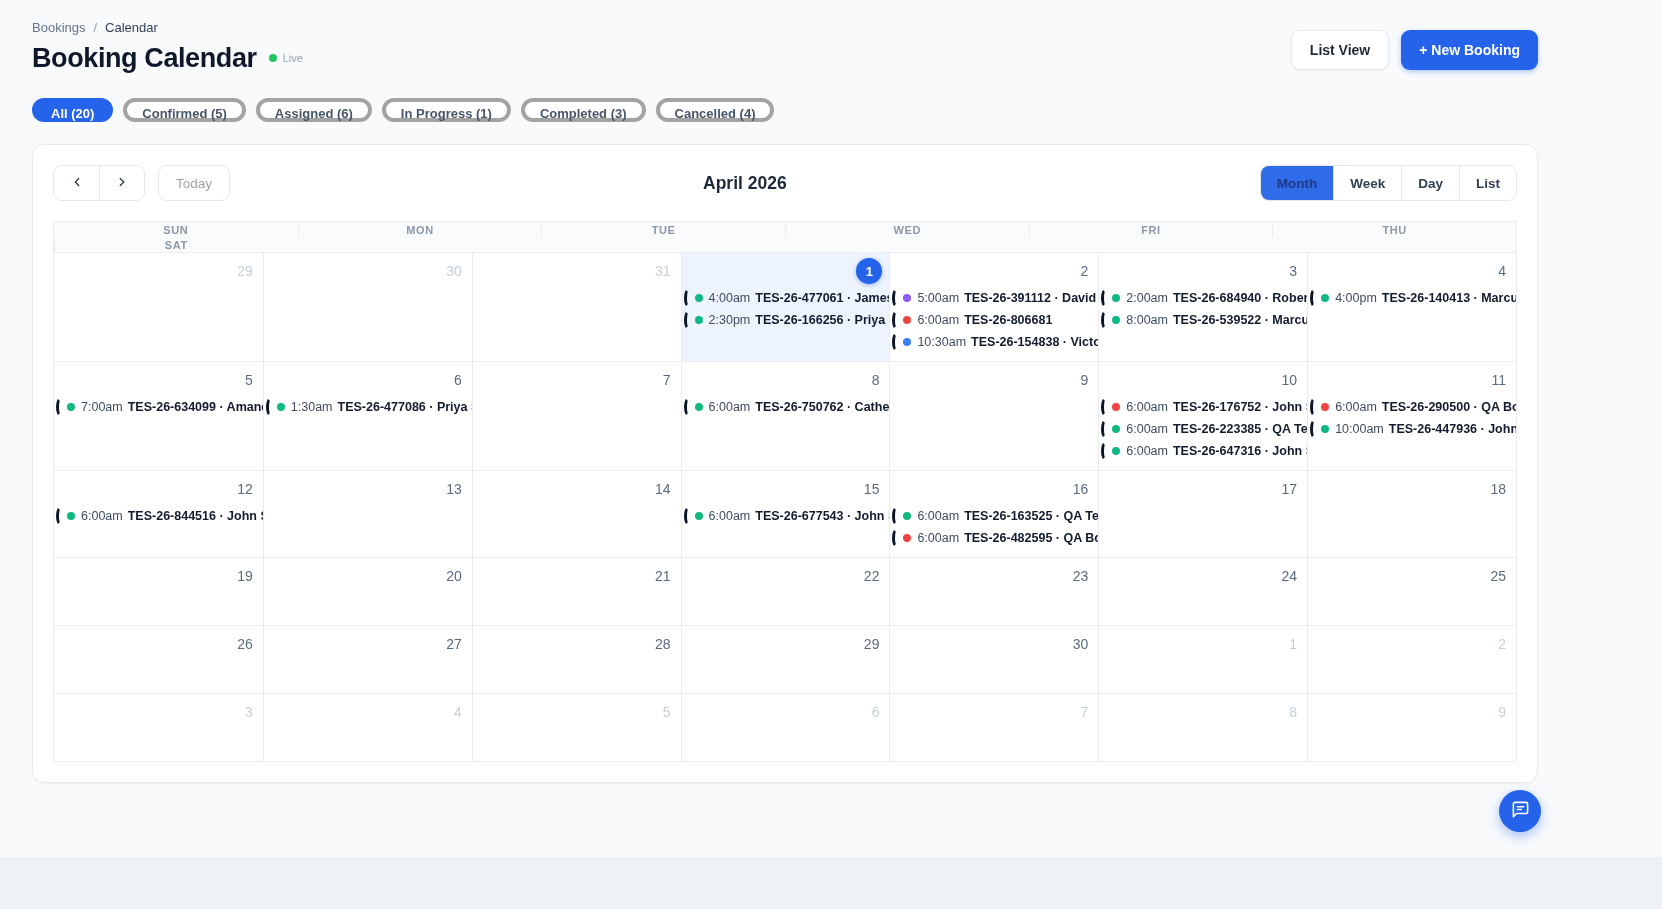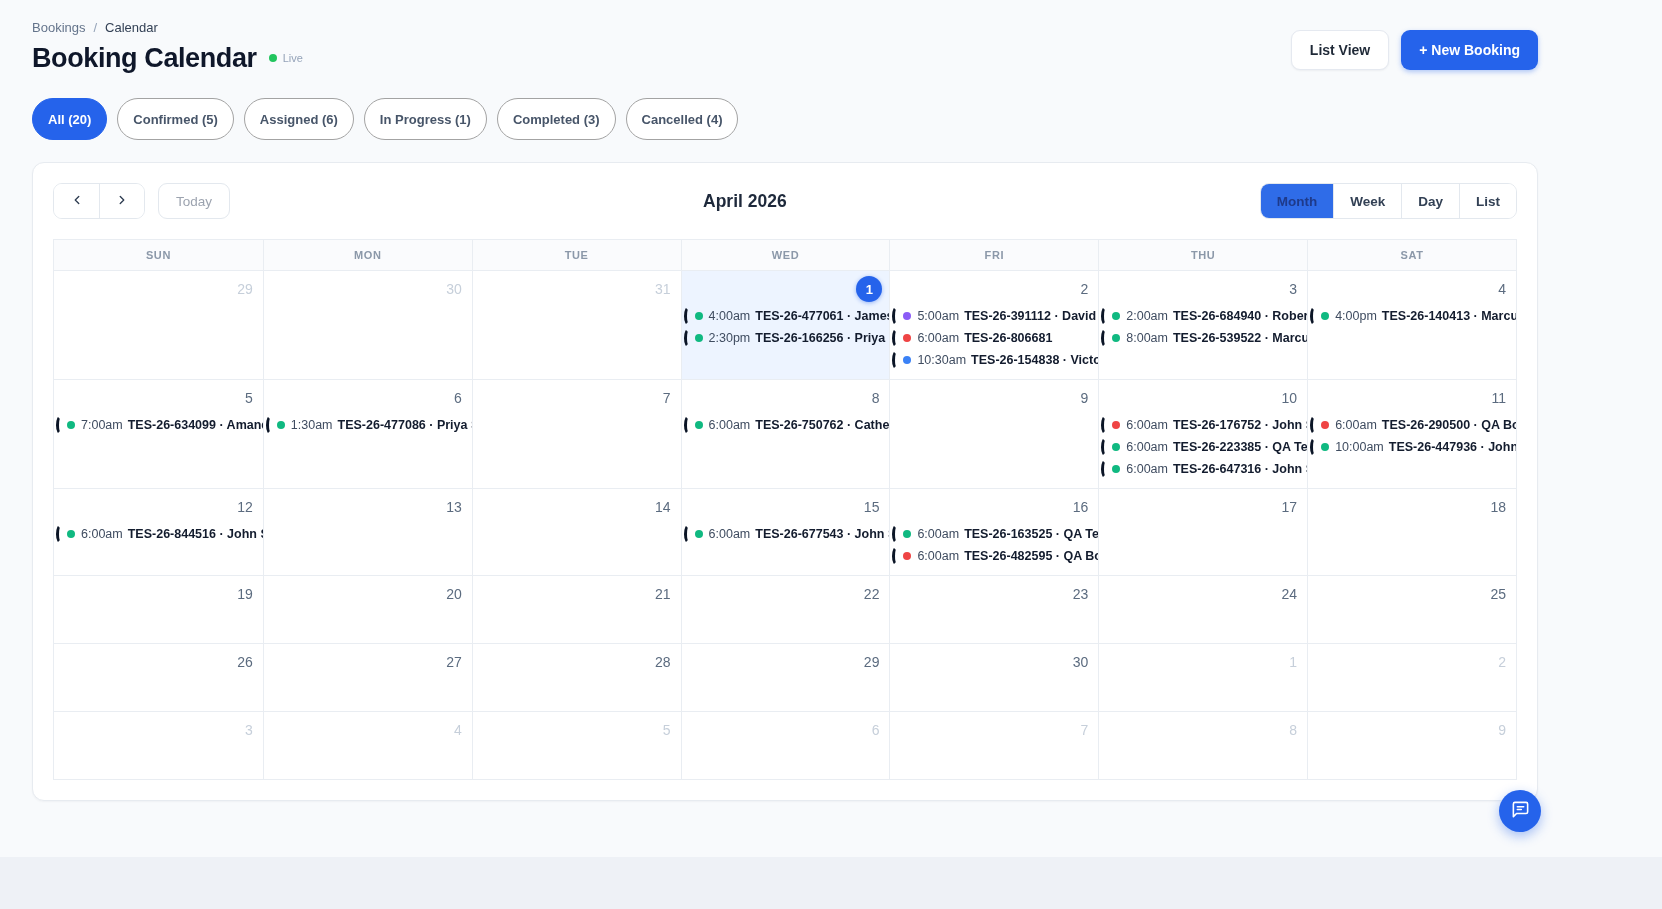--- a/index.html
+++ b/index.html
@@ -25,40 +25,40 @@
   .live { display:flex; align-items:center; gap:6px; }
   .live-dot { width:8px; height:8px; border-radius:50%; background:#22c55e; }
   .live-label { font-size:11px; color:#94a3b8; }
   .actions { display:flex; gap:12px; margin-top:10px; }
   .btn { height:40px; padding:0 18px; border-radius:9px; font-size:14px; font-weight:600; cursor:pointer; font-family:inherit; }
   .btn.ghost { background:#fff; border:1px solid #e5e9f0; color:#1f2937; box-shadow:0 1px 2px rgba(16,24,40,.05); }
   .btn.primary { background:#2563eb; border:none; color:#fff; box-shadow:0 2px 5px rgba(37,99,235,.35); }
 
   
   .filters { display:flex; gap:10px; margin-top:24px; }
-  .pill { height:42px; padding:4px 15px; border-radius:999px; font-size:13px; font-weight:600; cursor:pointer; background:#fff; border:1px solid #a3a3a3; color:#475569; font-family:inherit; }
+  .pill { height:24px; padding:4px 15px; border-radius:999px; font-size:13px; font-weight:600; cursor:pointer; background:#fff; border:4px solid #a3a3a3; color:#475569; font-family:inherit; }
   .pill.active { background:#2563eb; border-color:#2563eb; color:#fff; }
 
   
   .card { margin-top:22px; background:#fff; border:1px solid #e7ebf0; border-radius:12px; padding:20px; box-shadow:0 1px 2px rgba(16,24,40,.04); }
   .cal-toolbar { display:flex; align-items:center; margin-bottom:20px; }
   .nav { display:flex; gap:13px; align-items:flex-start; }
   .nav-group { display:flex; border:1px solid #e3e8ee; border-radius:9px; overflow:hidden; background:#fff; }
   .nav-group button { width:45px; height:34px; border:none; background:#fff; cursor:pointer; display:flex; align-items:center; justify-content:center; }
   .nav-group button + button { border-left:1px solid #e3e8ee; }
   .today-btn { height:36px; padding:0 17px; border:1px solid #e3e8ee; border-radius:9px; background:#fff; color:#9ca3af; font-size:13.5px; font-weight:500; cursor:pointer; font-family:inherit; }
   .cal-title { flex:1; text-align:center; font-size:17.5px; font-weight:700; color:#1e293b; }
   .views { display:flex; border:1px solid #e3e8ee; border-radius:9px; overflow:hidden; background:#fff; height:36px; }
   .views button { padding:0 16px; border:none; background:#fff; font-size:13.5px; font-weight:600; color:#334155; cursor:pointer; font-family:inherit; }
   .views button + button { border-left:1px solid #e3e8ee; }
   .views button.active { background:#2f6ce8; color:#1e3a8a; }
 
   
   .grid { border:1px solid #e9edf2; }
-  .grid-head { display:grid; grid-template-columns:repeat(7,1fr); height:31px; background:#fafbfd; border-bottom:1px solid #e9edf2; }
+  .grid-head { display:grid; grid-template-columns:repeat(6,1fr); height:31px; background:#fafbfd; border-bottom:1px solid #e9edf2; }
   .grid-head .dow { display:flex; align-items:center; justify-content:center; font-size:11px; font-weight:700; letter-spacing:0.6px; color:#8b98a9; }
   .grid-head .dow + .dow { border-left:1px solid #e9edf2; }
   .week { display:grid; grid-template-columns:repeat(7,1fr); }
   .week + .week .cell { border-top:1px solid #e9edf2; }
   .cell { min-height:68px; padding:6px 0 8px; overflow:hidden; background:#fff; }
   .cell + .cell { border-left:1px solid #e9edf2; }
   .cell.today-cell { background:#edf4ff; }
   .daynum-row { height:24px; display:flex; align-items:center; justify-content:flex-end; padding-right:10px; overflow:visible; }
   .daynum { font-size:14px; color:#5b6b7f; }
   .cell.out .daynum { color:#c6cfda; }

